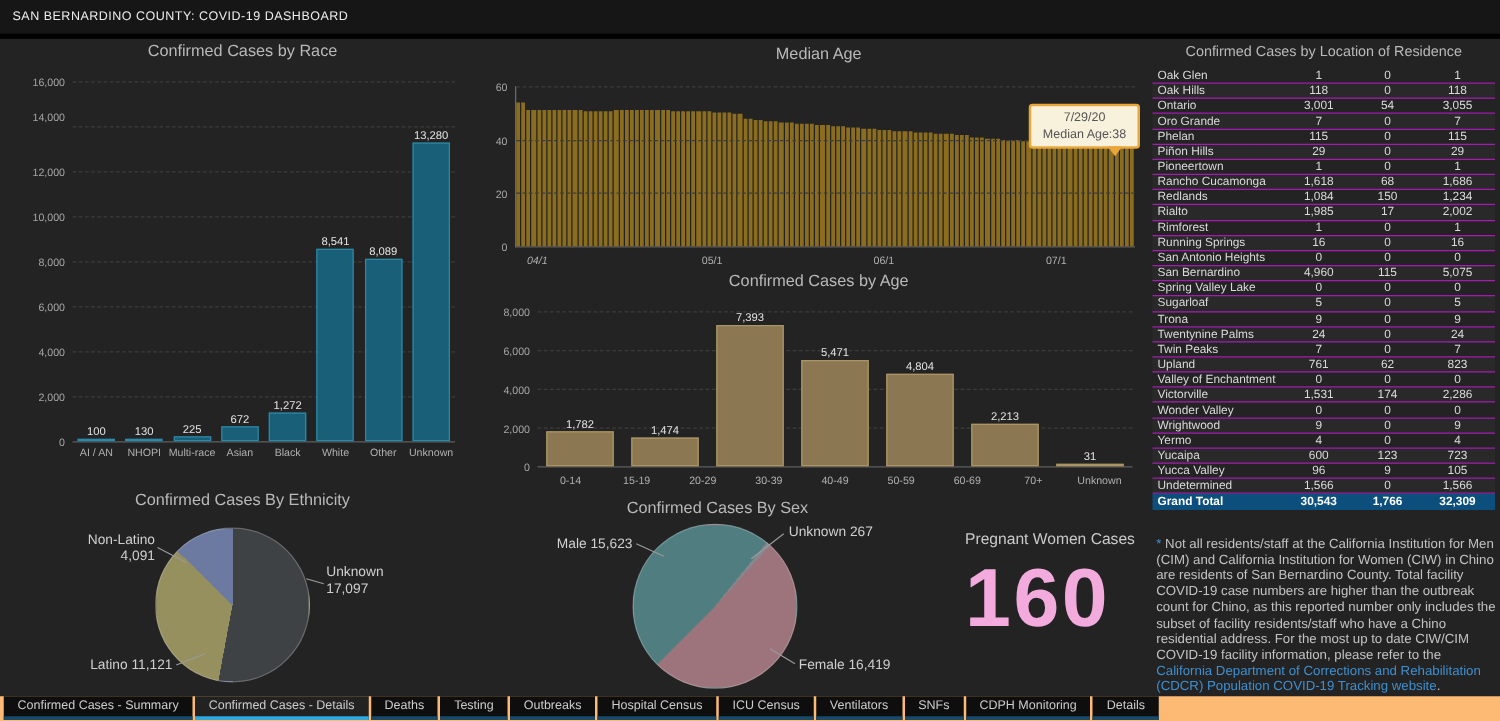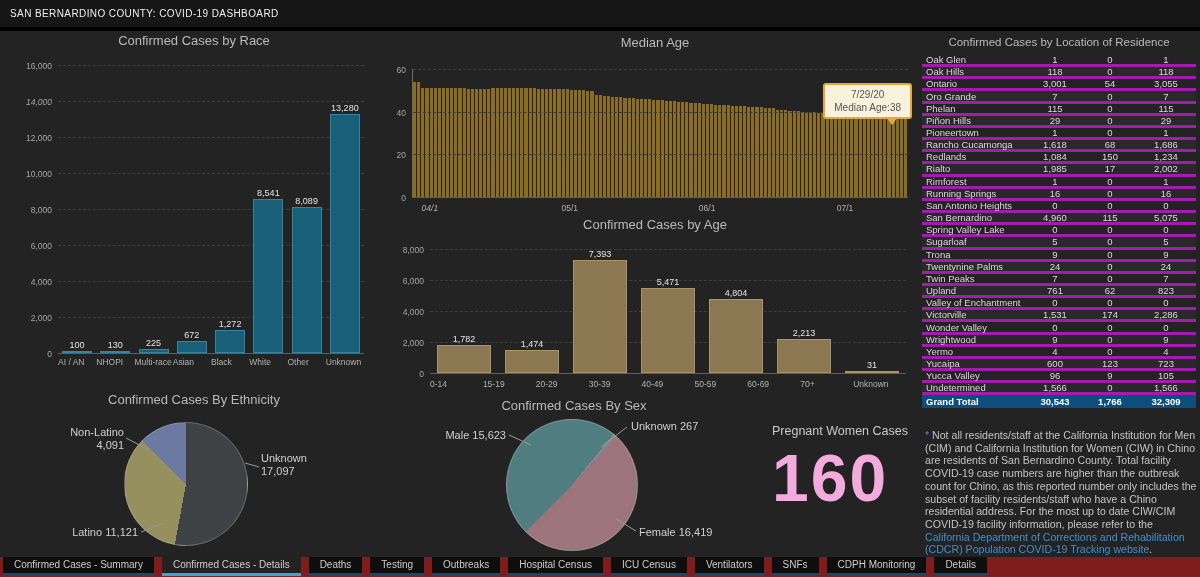--- a/index.html
+++ b/index.html
@@ -9,68 +9,68 @@
   .panel{position:absolute;}
   .chart-title{text-align:center;color:#b9b9b9;font-size:13px;height:16px;}
   .plot-yaxis{position:absolute;}
   .plot-yaxis span{position:absolute;right:0;font-size:8.5px;color:#a5a5a5;white-space:nowrap;}
   .bars{position:absolute;display:flex;align-items:flex-end;border-bottom:1px solid #5f5f5f;box-sizing:content-box;}
   .gridline{position:absolute;left:0;right:0;border-top:1px dashed #3c3c3c;}
   .bar-col{flex:1;display:flex;flex-direction:column;align-items:center;justify-content:flex-end;height:100%;position:relative;z-index:2;}
   .bar-val{font-size:9px;color:#e3e3e3;margin-bottom:1px;white-space:nowrap;}
   .bar{width:78%;border:1px solid;box-sizing:border-box;}
   .xlabels{position:absolute;display:flex;}
-  .xlabels span{flex:1;font-size:8.5px;color:#b0b0b0;white-space:nowrap;}
+  .xlabels span{flex:1;text-align:center;font-size:8.5px;color:#b0b0b0;white-space:nowrap;}
   
   #median-bars{border-left:1px solid #6a6a6a;}
   .mbar{flex:1;margin-right:1px;}
   .median-xticks span{position:absolute;font-size:8.5px;color:#b0b0b0;transform:translateX(-50%);}
   #median-tooltip{position:absolute;right:6px;top:48px;background:#f8f2dd;border:2px solid #e9a63b;border-radius:3px;
     padding:3px 9px;text-align:center;color:#555;font-size:10px;line-height:13px;z-index:6;white-space:nowrap;}
   #median-tooltip::after{content:"";position:absolute;bottom:-8px;right:12px;width:0;height:0;
     border-left:6px solid transparent;border-right:6px solid transparent;border-top:8px solid #e9a63b;}
   
   .pie{position:absolute;border-radius:50%;border:1px solid rgba(200,200,200,.3);box-sizing:border-box;}
   .pie-label{position:absolute;font-size:11px;color:#cfcfcf;line-height:13px;}
   .pl-line{display:block;}
   .pie-leader{position:absolute;left:0;top:0;pointer-events:none;}
   
   #preg-title{font-size:12.5px;color:#c9c9c9;white-space:nowrap;}
   #preg-count{font-size:66px;line-height:72px;font-weight:bold;letter-spacing:2px;margin-top:4px;}
   
   #table-title{font-size:11.5px;color:#b9b9b9;text-align:center;height:17px;}
   #t-rows{position:absolute;top:19px;left:0;right:0;}
-  .t-row{display:flex;align-items:center;height:12.17px;border-bottom:3px solid #a21caf;font-size:9.5px;color:#dadada;box-sizing:border-box;}
+  .t-row{display:flex;align-items:center;height:12.17px;border-bottom:1px solid #a21caf;font-size:9.5px;color:#dadada;box-sizing:border-box;}
   .t-row:nth-child(even){background:rgba(255,255,255,.03);}
   .t-name{width:100px;padding-left:4px;white-space:nowrap;overflow:hidden;}
   .t-c1{width:58px;text-align:center;}
   .t-c2{width:52px;text-align:center;}
   .t-c3{width:60px;text-align:center;}
   .t-row.total{background:#0c4f7c;font-weight:bold;color:#fff;border-bottom:none;}
   
   #note-panel{font-size:10.6px;line-height:12.7px;color:#c3c3c3;}
   .note-ast,.note-link{color:#3e8fd0;}
   .note-link{cursor:pointer;}
   
-  #tabbar{position:absolute;left:0;top:557px;width:1200px;height:20px;background:#7f1d1d;display:flex;gap:8px;padding-left:3px;box-sizing:border-box;}
+  #tabbar{position:absolute;left:0;top:557px;width:1200px;height:20px;background:#fdba74;display:flex;gap:2px;padding-left:3px;box-sizing:border-box;}
   .tab{padding:0 11px;font-size:10px;color:#ccc;background:#0e0e0e;border-bottom:3px solid #17496b;line-height:16px;height:19px;box-sizing:border-box;white-space:nowrap;cursor:pointer;}
   .tab.active{background:#222;border-bottom-color:#2fa8e1;}
 </style>
 </head>
 <body>
 
 <div id="topbar">
   <div class="title">SAN BERNARDINO COUNTY: COVID-19 DASHBOARD</div>
 </div>
 
 <div class="panel" id="race-panel" style="left:8px;top:33px;width:372px;height:360px;">
   <div class="chart-title">Confirmed Cases by Race</div>
   <div class="plot-yaxis" style="left:0;top:32px;width:44px;height:288px;">
       <span style="top: -4px;">16,000</span>
-      <span style="top: 32px; font-style: italic;">14,000</span>
+      <span style="top: 24px;">14,000</span>
       <span style="top: 68px;">12,000</span>
       <span style="top: 104px;">10,000</span>
       <span style="top: 140px;">8,000</span>
       <span style="top: 176px;">6,000</span>
       <span style="top: 212px;">4,000</span>
       <span style="top: 248px;">2,000</span>
       <span style="top: 284px;">0</span>
     </div>
   <div class="bars" id="race-bars" style="left:50px;right:16px;top:32px;height:288px;">
       <div class="gridline" style="top: 0px;"></div>

